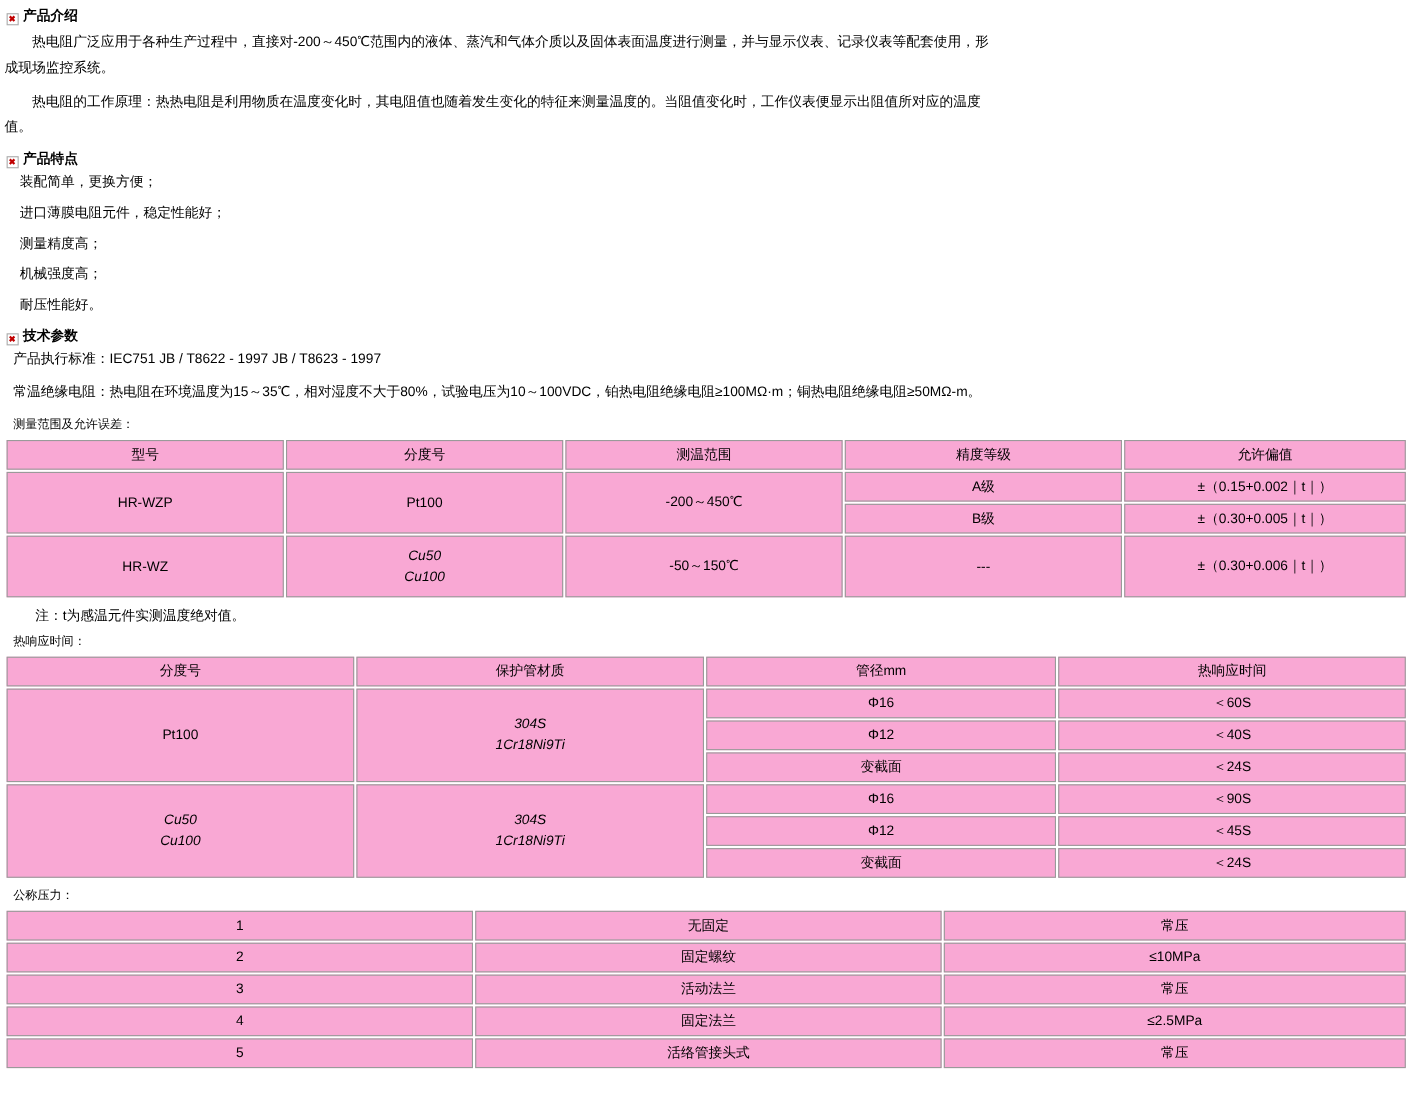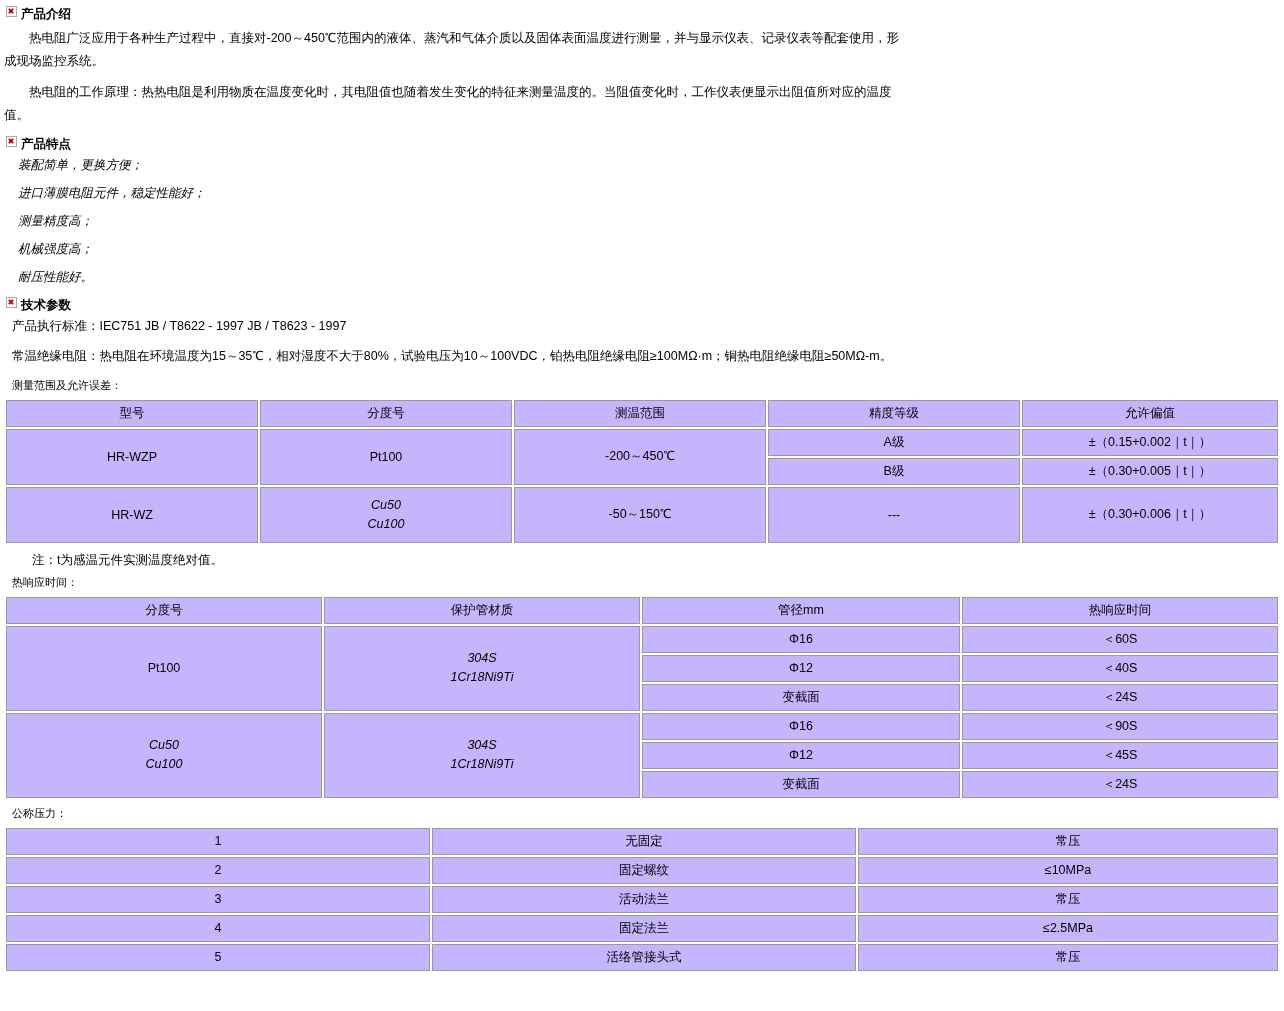--- a/index.html
+++ b/index.html
@@ -15,21 +15,21 @@
     color: #000000;
     position: relative;
   }
   .page {
     padding: 6px 8px 8px 4px;
     box-sizing: border-box;
     width: 1284px;
   }
   .sec-head {
     display: flex;
-    align-items: flex-start;
+    align-items: flex-end;
     gap: 4px;
     font-weight: bold;
     font-size: 12.5px;
     margin: 0 0 4px 2px;
   }
   .brokenimg {
     width: 9px;
     height: 9px;
     border: 1px solid #aaa;
     background: #fff;
@@ -55,21 +55,20 @@
   .indent2 { text-indent: 2em; }
   .blockpara {
     margin: 0 0 8px 0;
     line-height: 1.85;
     font-size: 12.5px;
     max-width: 900px;
   }
   .feature-line {
     margin: 0 0 11px 14px;
     font-size: 12.5px;
-    font-style: italic;
   }
   .spec-line {
     margin: 0 0 13px 8px;
     font-size: 12.5px;
   }
   .lbl-line {
     margin: 6px 0 5px 8px;
     font-size: 11px;
   }
   .note-line {
@@ -82,21 +81,21 @@
     width: 1272px;
     margin: 0 0 2px 0;
     font-size: 12.5px;
     table-layout: fixed;
   }
   table.grid td {
     border: 1px solid #9a9a9a;
     padding: 4px 6px;
     text-align: center;
     vertical-align: middle;
-    background: #c4b5fd;
+    background: #f9a8d4;
   }
   td.left { text-align: left; }
   .tall { height: 46px; }
   .t1 col.c1 { width: 252px; }
   .t1 col.c2 { width: 252px; }
   .t1 col.c3 { width: 252px; }
   .t1 col.c4 { width: 252px; }
   .t1 col.c5 { width: 256px; }
 
   .t2 col.c1 { width: 316px; }

